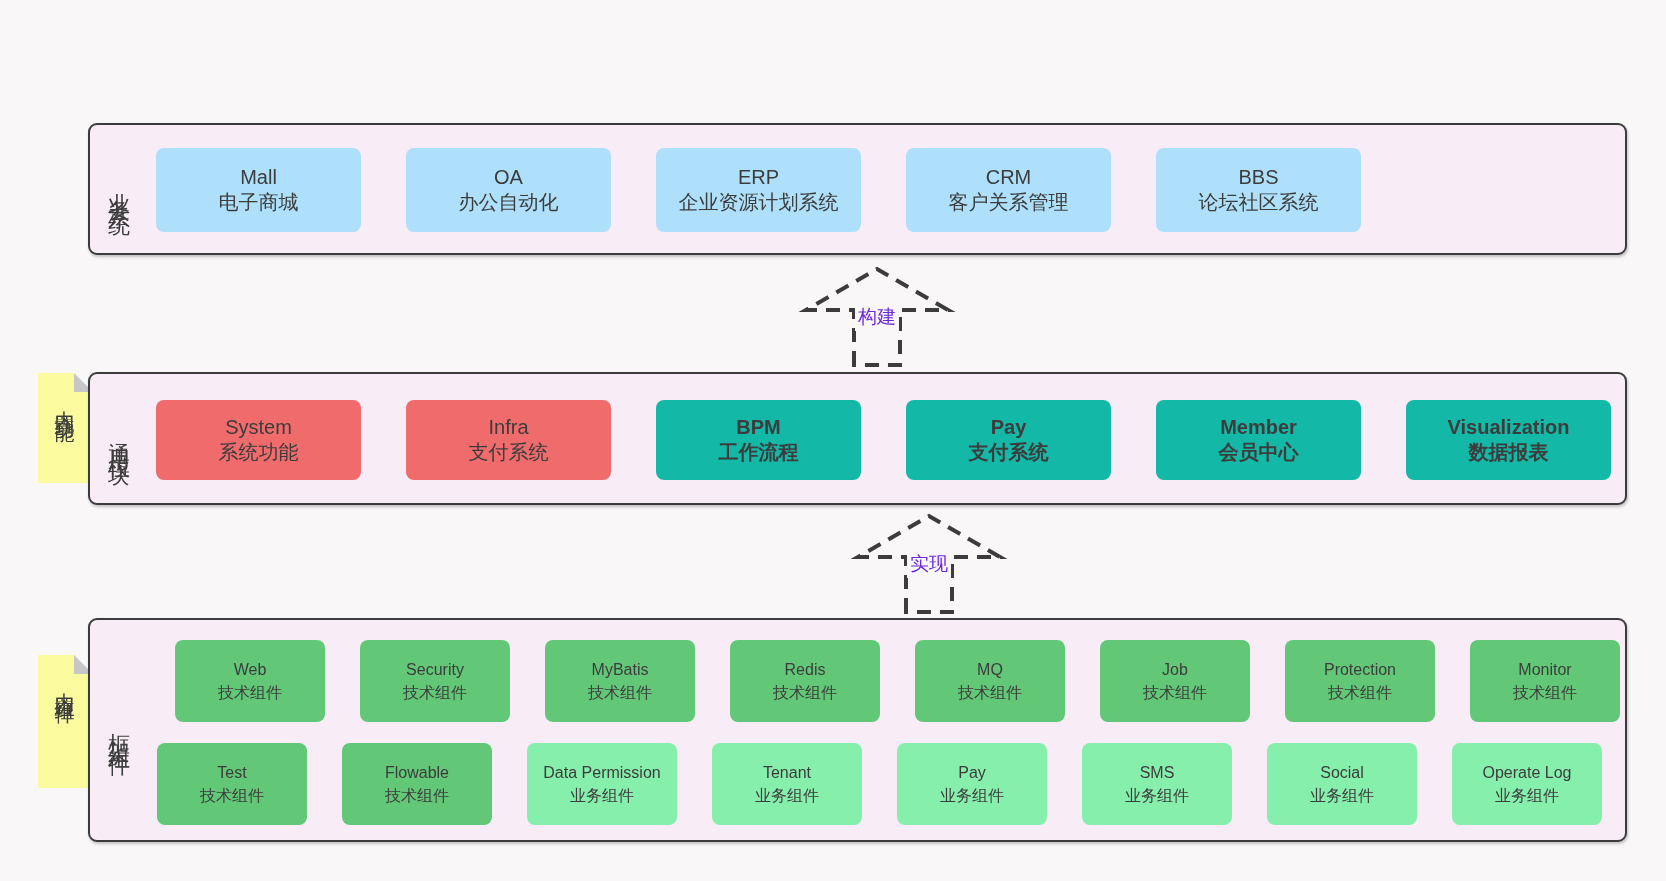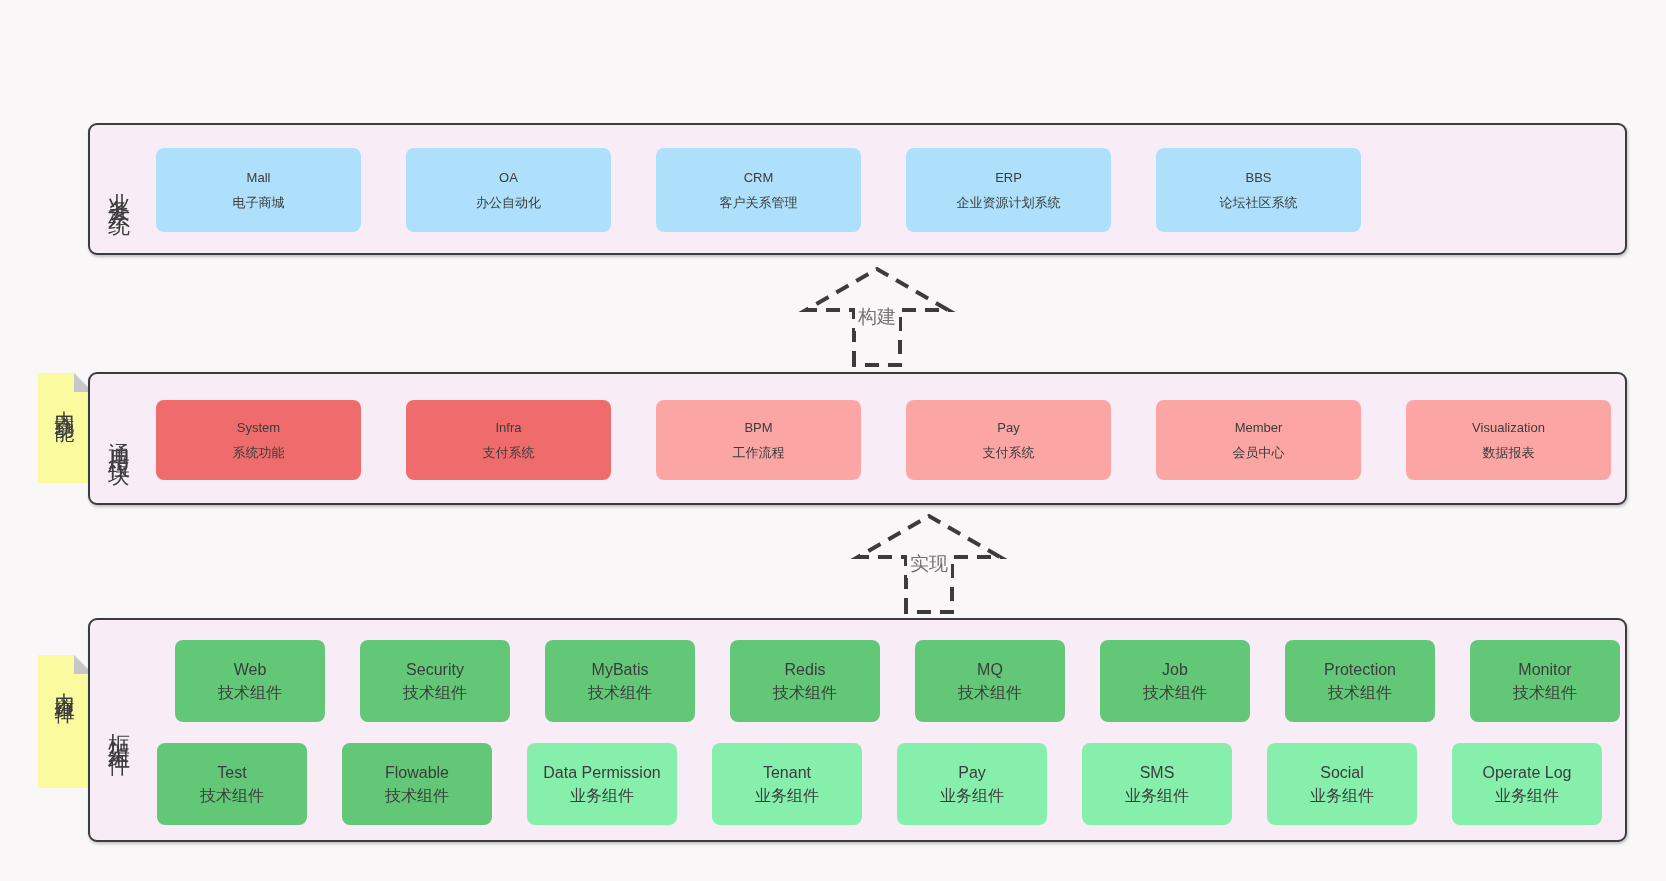--- a/index.html
+++ b/index.html
@@ -23,27 +23,27 @@
   }
   .box-row{position:absolute;left:66px;display:flex;gap:45px;}
   .panel-business .box-row{top:23px;}
   .panel-modules .box-row{top:26px;}
   .panel-components .box-row{left:67px;gap:35px;}
   .row-1{top:20px;padding-left:18px;}
   .row-2{top:123px;}
   .box{
     width:205px;height:84px;border-radius:8px;
     display:flex;flex-direction:column;align-items:center;justify-content:center;
-    text-align:center;font-size:13px;line-height:25px;color:#3c3c3c;
+    text-align:center;font-size:20px;line-height:25px;color:#3c3c3c;
   }
   .panel-modules .box{height:80px;}
   .panel-components .box{width:150px;height:82px;font-size:16px;line-height:23px;}
   .blue{background:#aee0fb;}
   .red{background:#f06c6c;}
-  .pink{background:#fca5a5;}
+  .pink{background:#14b8a6;font-weight:bold;}
   .gdark{background:#62c878;}
   .glight{background:#86efac;}
   .sticky{
     position:absolute;left:38px;width:55px;z-index:1;
     background:linear-gradient(225deg,#f9f7f7 14px,#fafa9f 0);
     display:flex;justify-content:center;
   }
   .sticky-1{top:373px;height:110px;}
   .sticky-2{top:655px;height:133px;}
   .fold{
@@ -53,44 +53,44 @@
   .sticky-text{
     writing-mode:vertical-rl;text-orientation:upright;
     font-size:20px;letter-spacing:4px;margin-top:22px;color:#3c3c3c;white-space:nowrap;
   }
   .arrow{position:absolute;width:160px;height:104px;z-index:0;}
   .arrow-1{left:797px;top:263px;}
   .arrow-2{left:849px;top:510px;}
   .arrow svg{position:absolute;left:0;top:0;}
   .arrow-label{
     position:absolute;left:50%;top:40px;transform:translateX(-50%);
-    background:#f9f7f7;padding:1px 3px;font-size:19px;white-space:nowrap;color:#737373;font-family:Liberation Mono, monospace;
+    background:#f9f7f7;padding:1px 3px;font-size:19px;white-space:nowrap;color:#6d28d9;font-family:Liberation Mono, monospace;
   }
 </style>
 </head>
 <body>
 
 <section class="panel panel-business">
   <div class="panel-label">业务系统</div>
   <div class="box-row">
     <div class="box blue">
       <span>Mall</span>
       <span>电子商城</span>
     </div>
     <div class="box blue">
       <span>OA</span>
       <span>办公自动化</span>
     </div>
     <div class="box blue">
+      <span>ERP</span>
+      <span>企业资源计划系统</span>
+    </div>
+    <div class="box blue">
       <span>CRM</span>
       <span>客户关系管理</span>
-    </div>
-    <div class="box blue">
-      <span>ERP</span>
-      <span>企业资源计划系统</span>
     </div>
     <div class="box blue">
       <span>BBS</span>
       <span>论坛社区系统</span>
     </div>
   </div>
 </section>
 
 <div class="arrow arrow-1">
   <svg width="160" height="104" viewBox="0 0 160 104">

